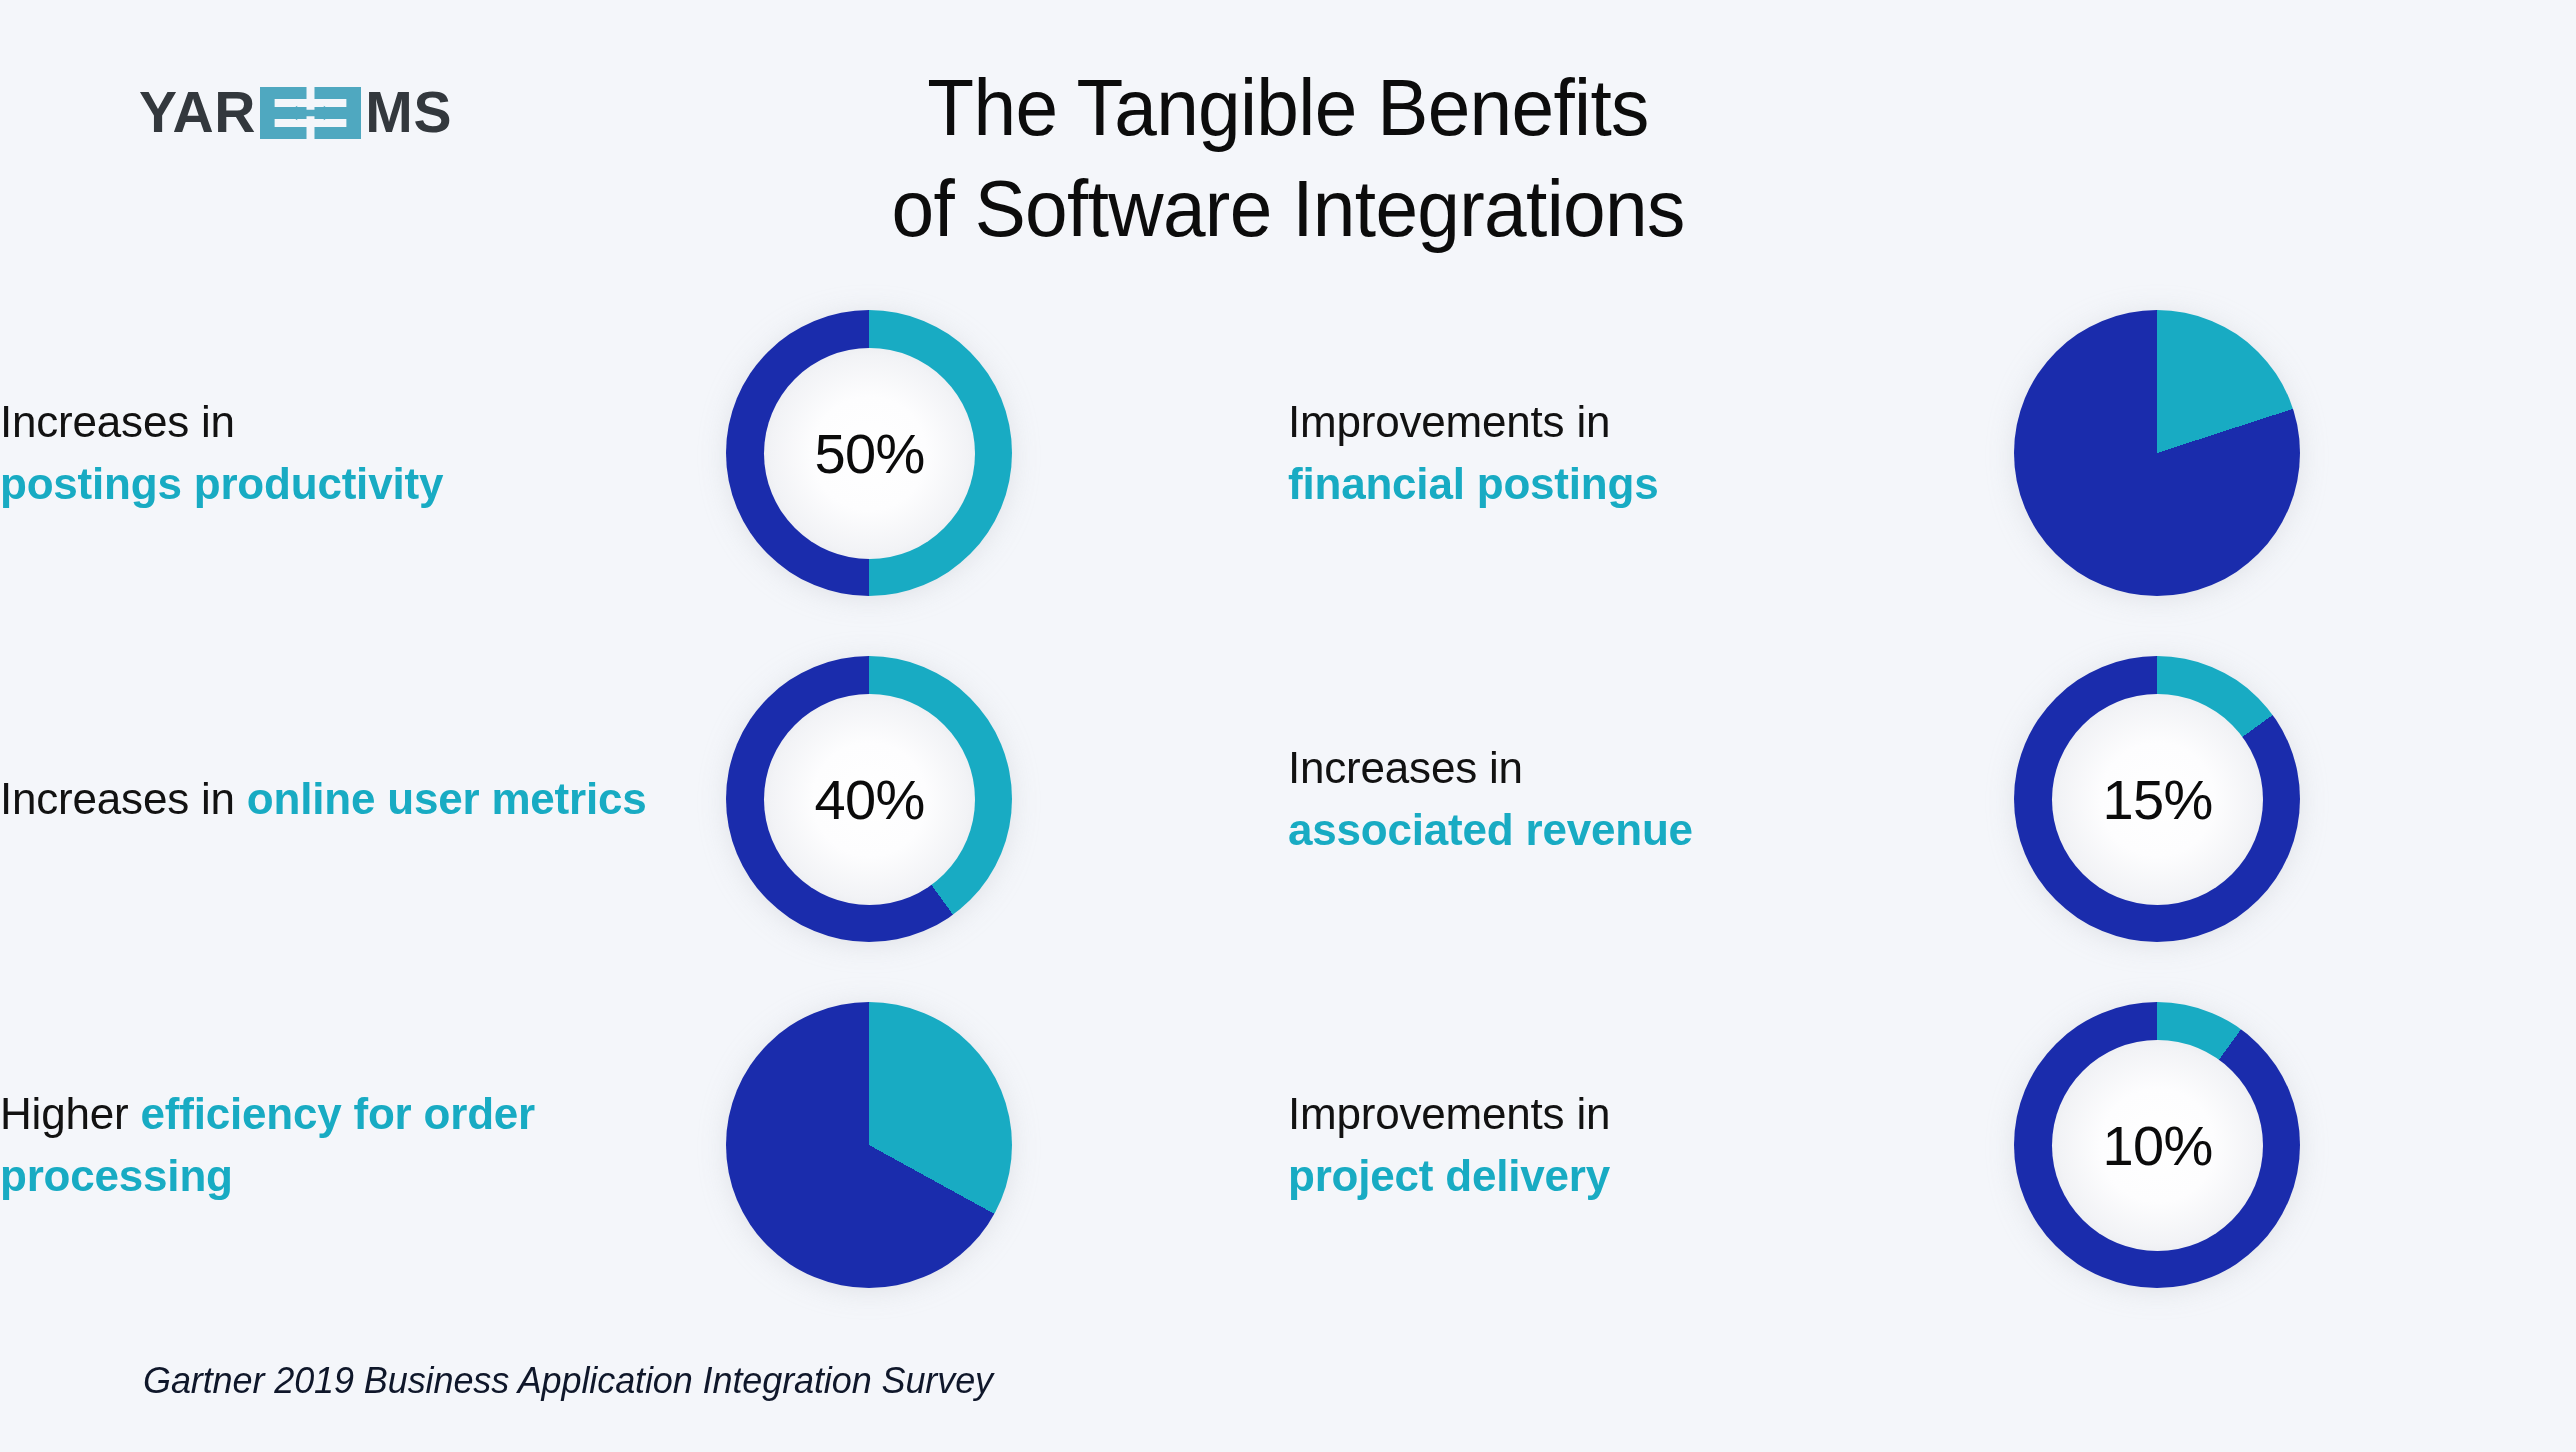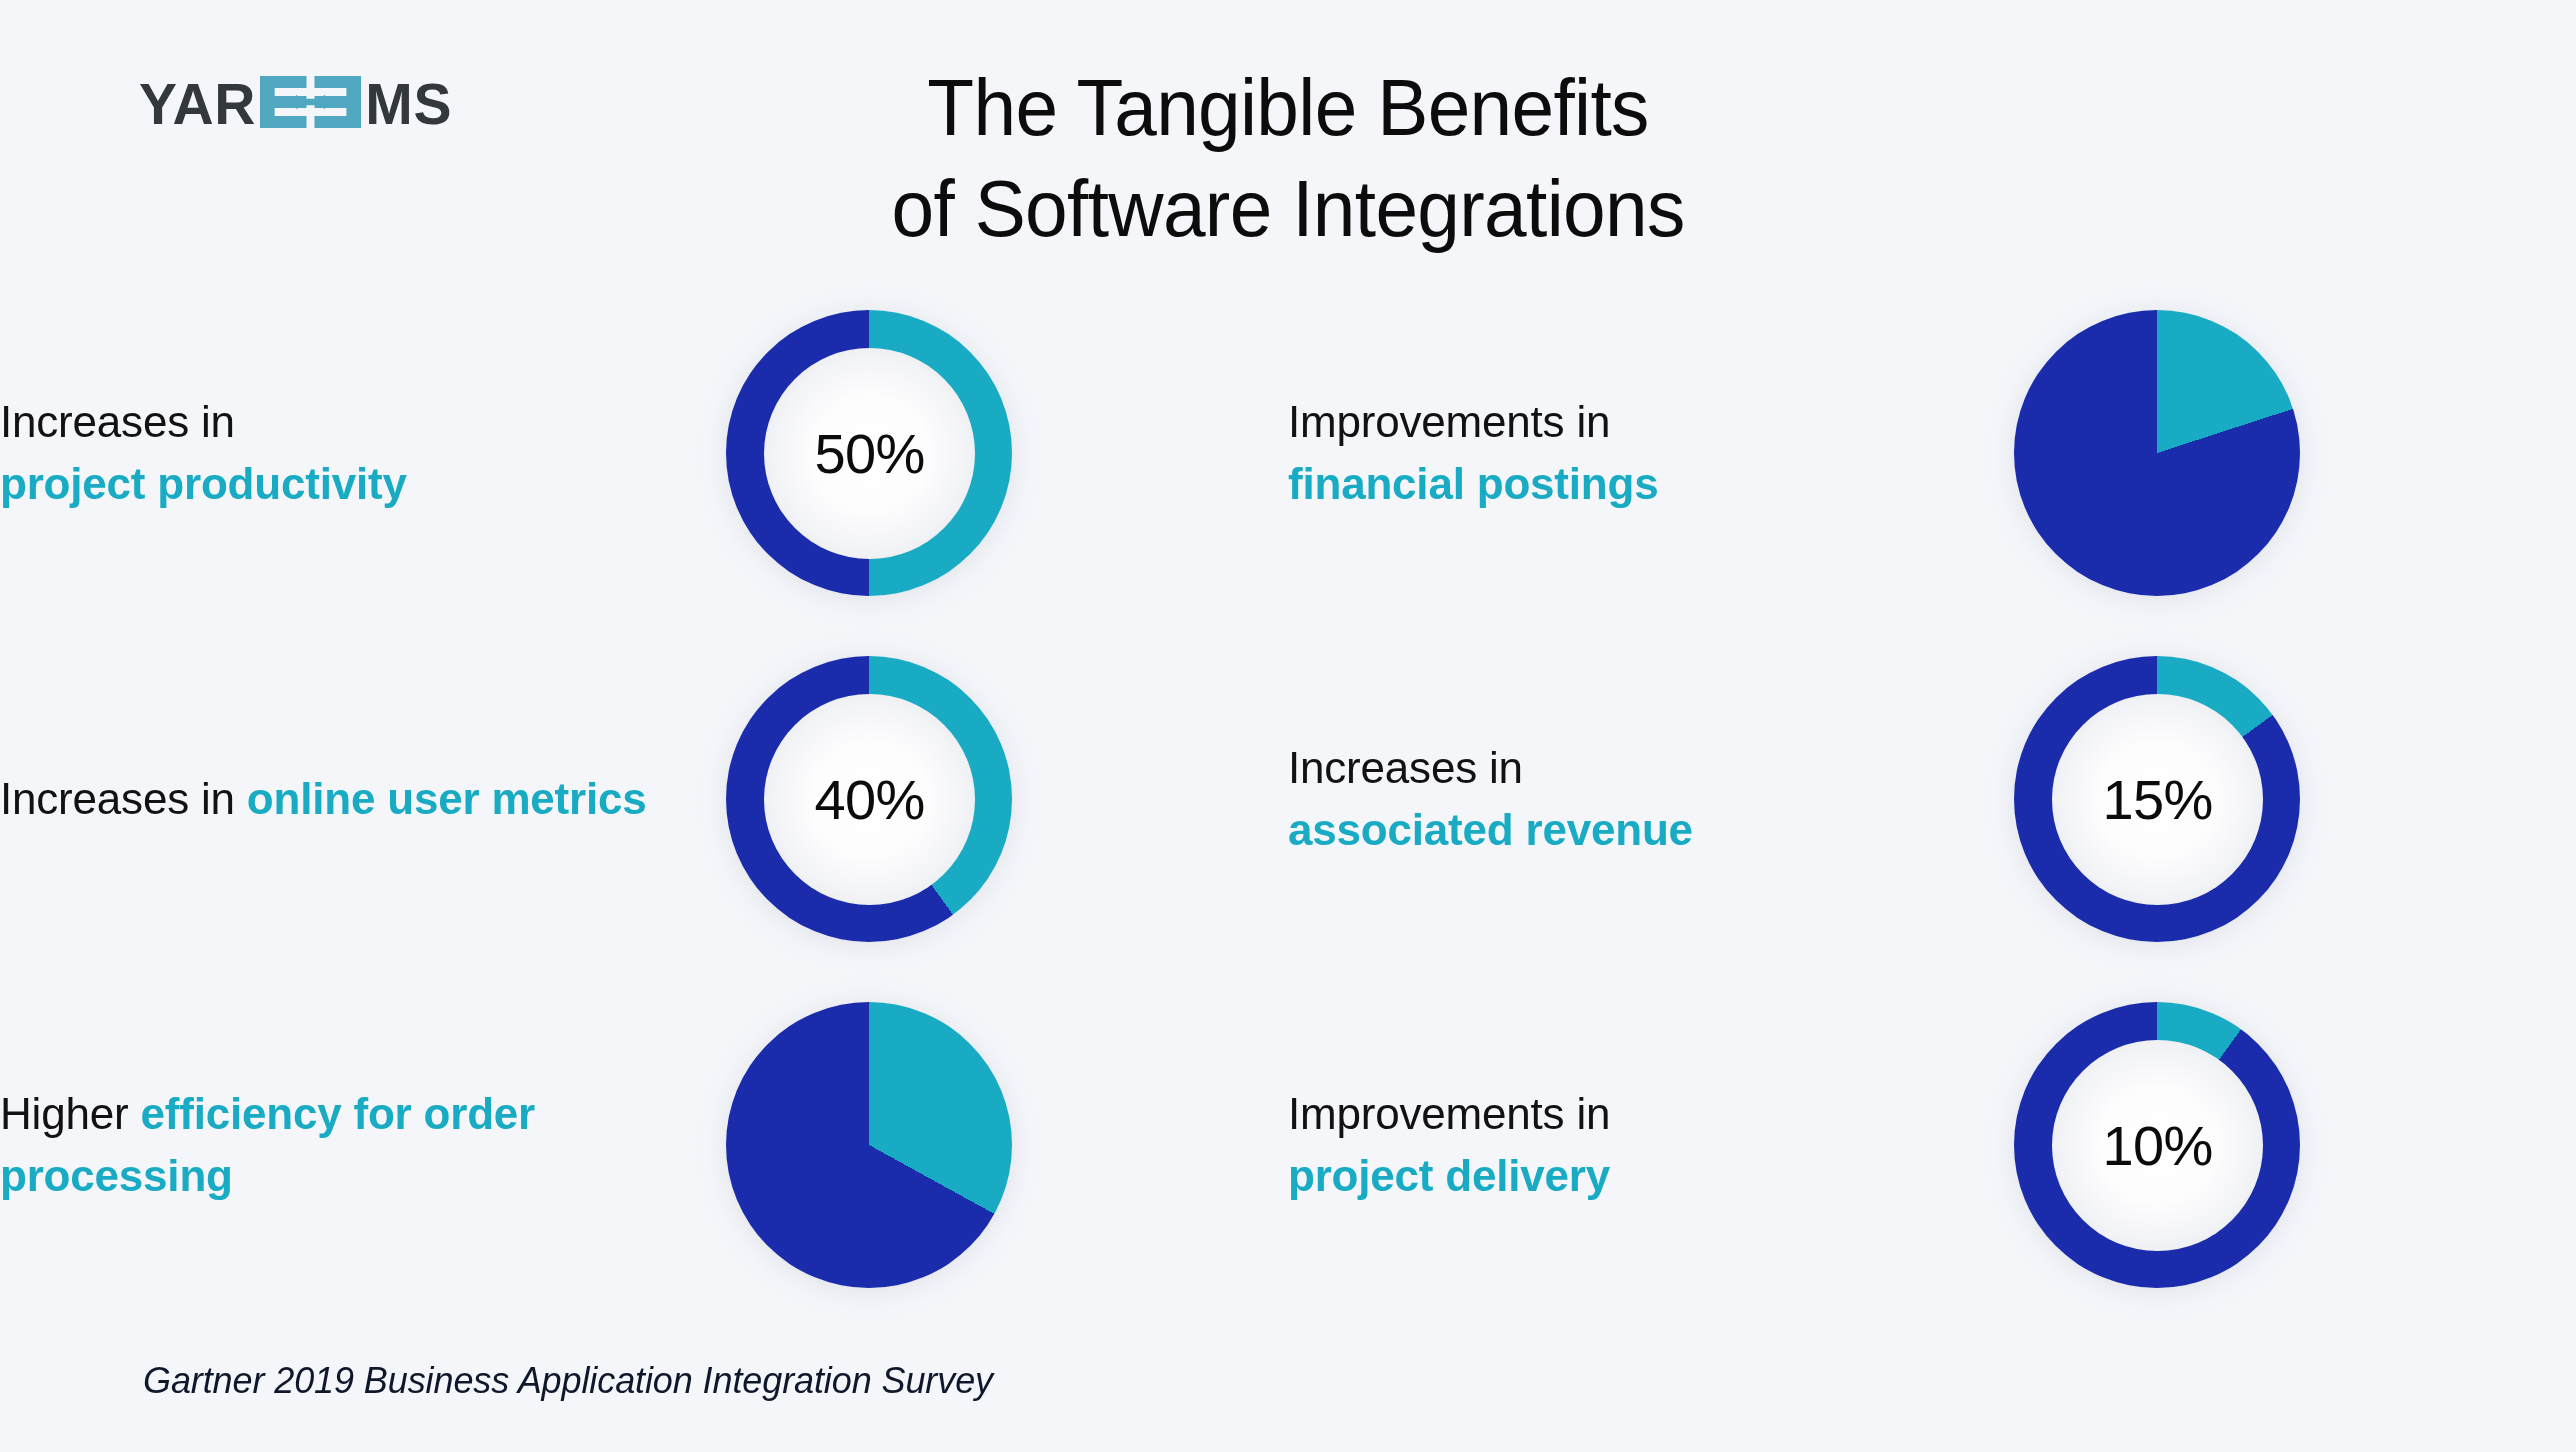--- a/index.html
+++ b/index.html
@@ -18,20 +18,21 @@
     height: 1452px;
     background: #f4f6fa;
   }
 
   
   .logo {
     position: absolute;
     left: 139px;
     top: 76px;
     display: flex;
+    align-items: center;
     height: 73px;
   }
   .logo-word {
     font-size: 57px;
     font-weight: 700;
     letter-spacing: 0.7px;
     color: #33383d;
     line-height: 1;
     font-family: "Liberation Sans", sans-serif;
   }
@@ -177,21 +178,21 @@
     <span class="t-line">of Software Integrations</span>
   </h1>
 
   <div class="grid">
 
     <div class="row">
 
       <div class="cell">
         <div class="cell-label">
           <span>Increases in </span><br>
-          <span class="hl">project productivity</span>
+          <span class="hl">postings productivity</span>
         </div>
         <div class="donut-wrap">
           <div class="donut-shadow"></div>
           <div class="donut-ring" id="ring-0" style="background: conic-gradient(rgb(24, 171, 195) 0deg, rgb(24, 171, 195) 180deg, rgb(26, 44, 172) 180deg, rgb(26, 44, 172) 360deg);"></div>
           <div class="donut-hole">
             <span class="donut-value">50%</span>
           </div>
         </div>
       </div>
 

